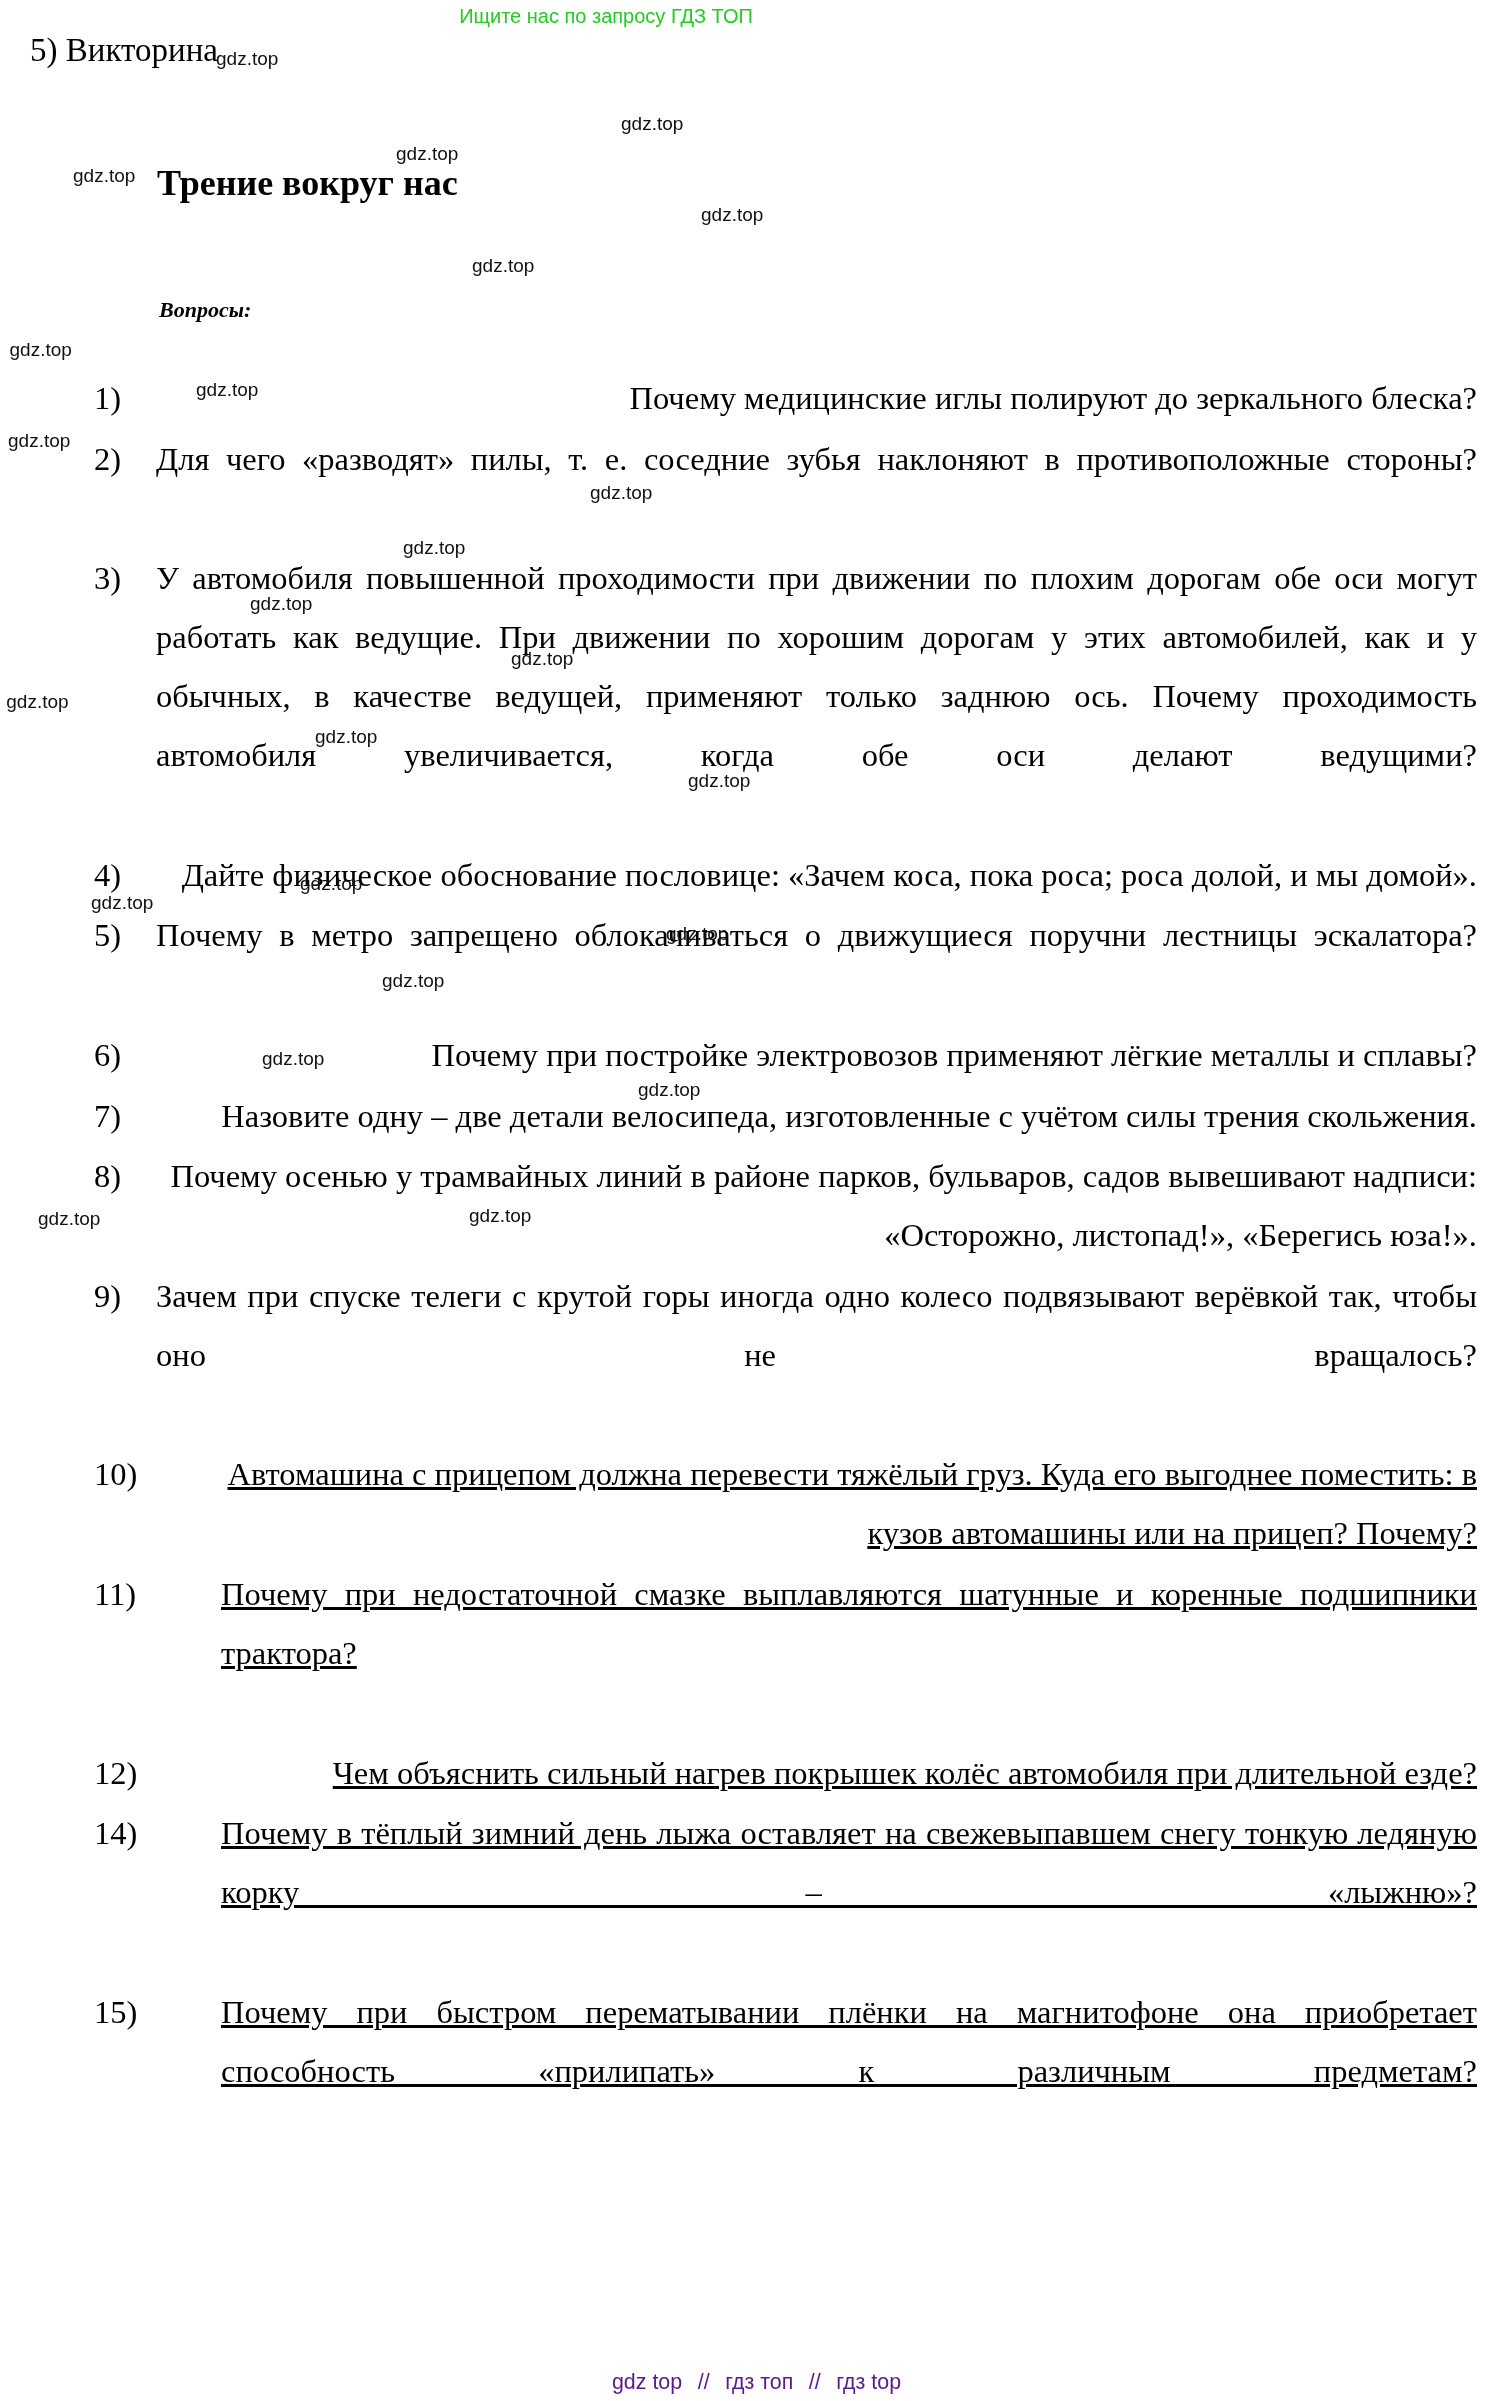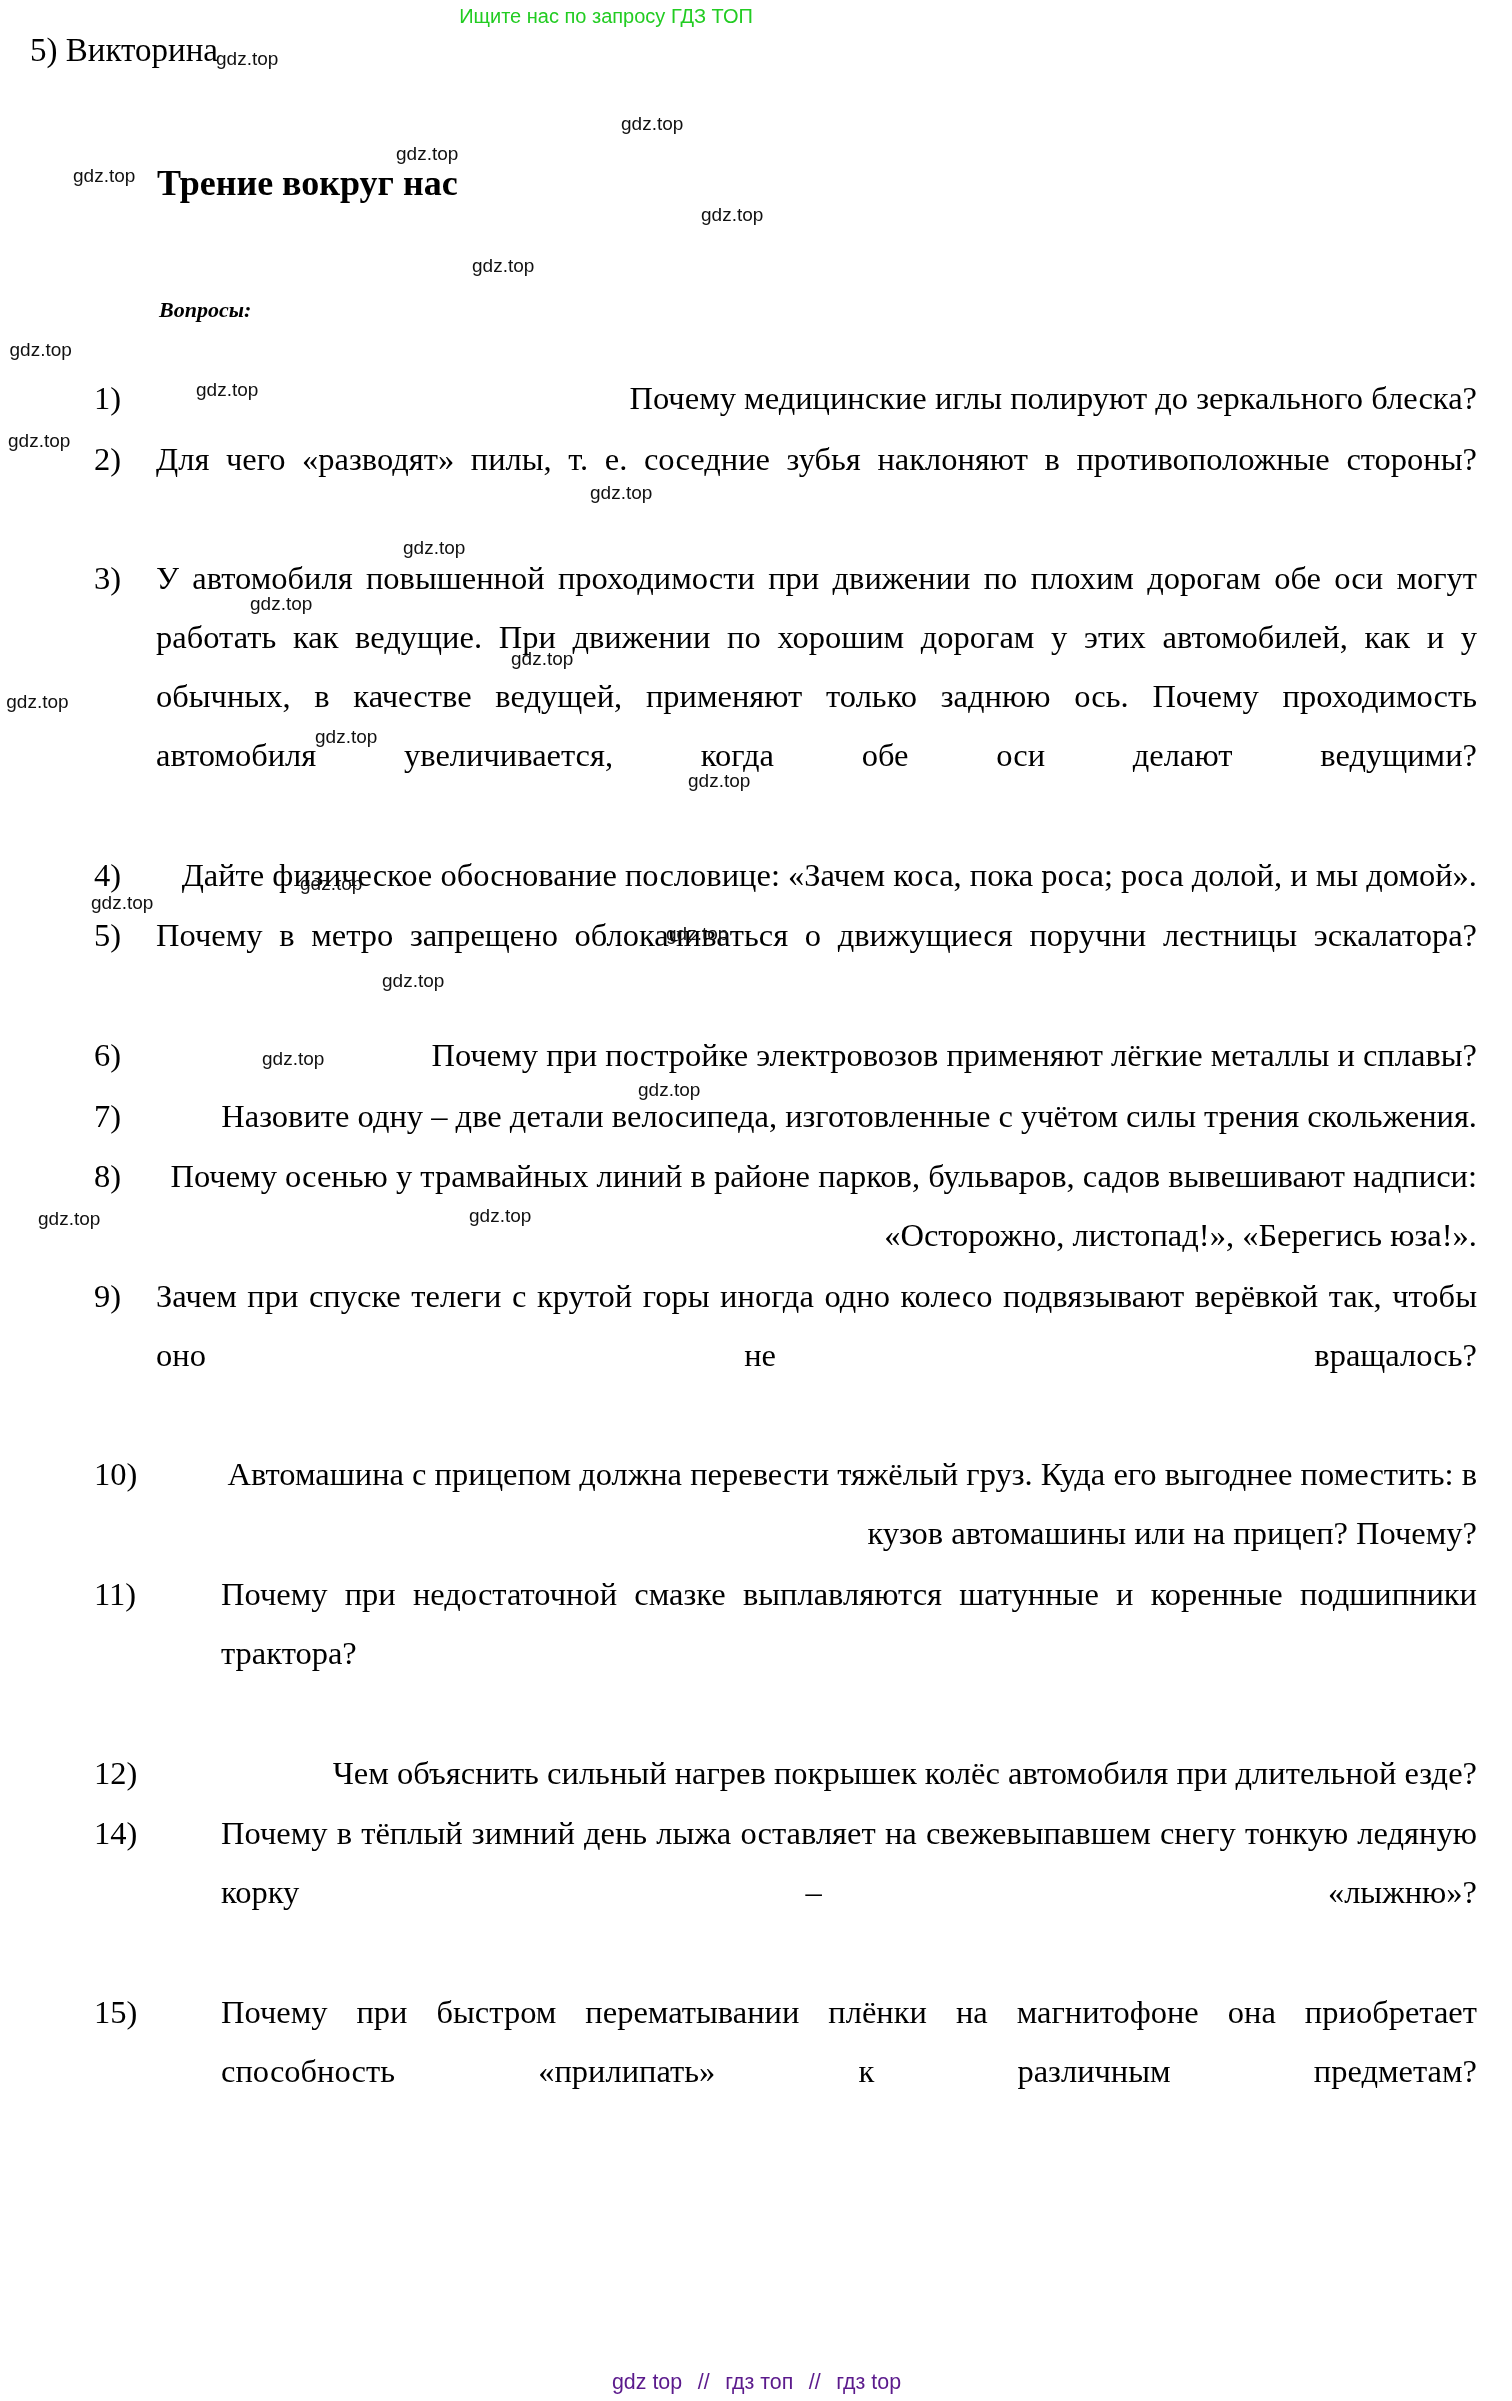--- a/index.html
+++ b/index.html
@@ -82,20 +82,21 @@
     display: block;
     padding-left: 62px;
     font-size: 32.5px;
     line-height: 59px;
     text-align: justify;
     text-justify: inter-word;
     margin: 0 0 1.6px 0;
   }
   .question.wide-num {
     padding-left: 127px;
+    text-decoration: underline;
   }
   .question .q-num {
     position: absolute;
     left: 0;
     top: 0;
     white-space: nowrap;
   }
   .question .q-text {
     display: block;
   }

